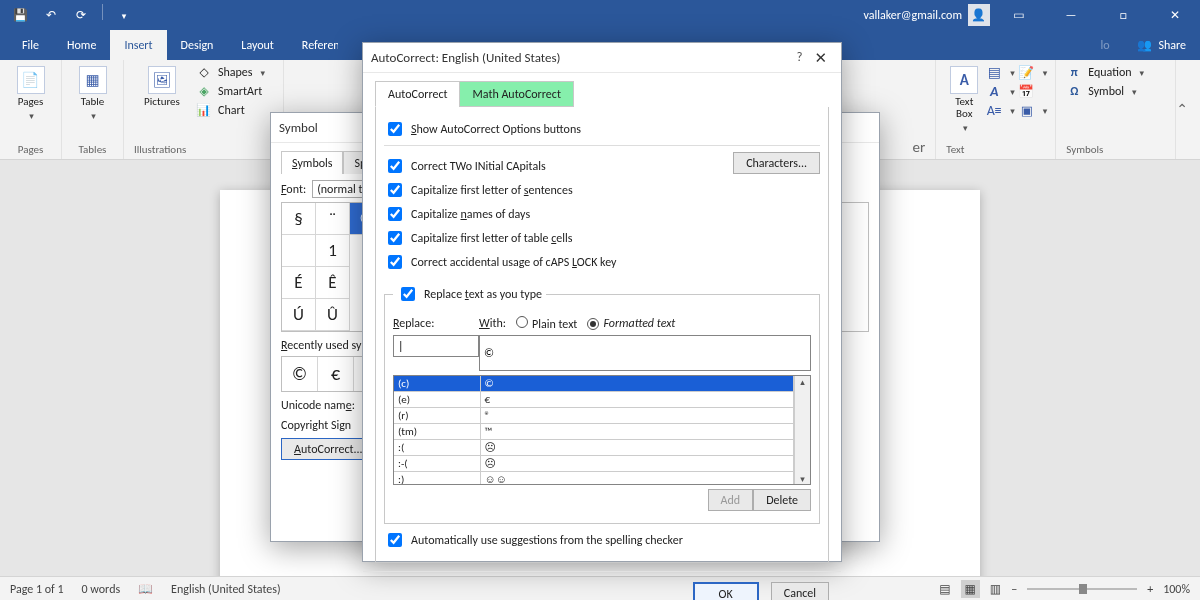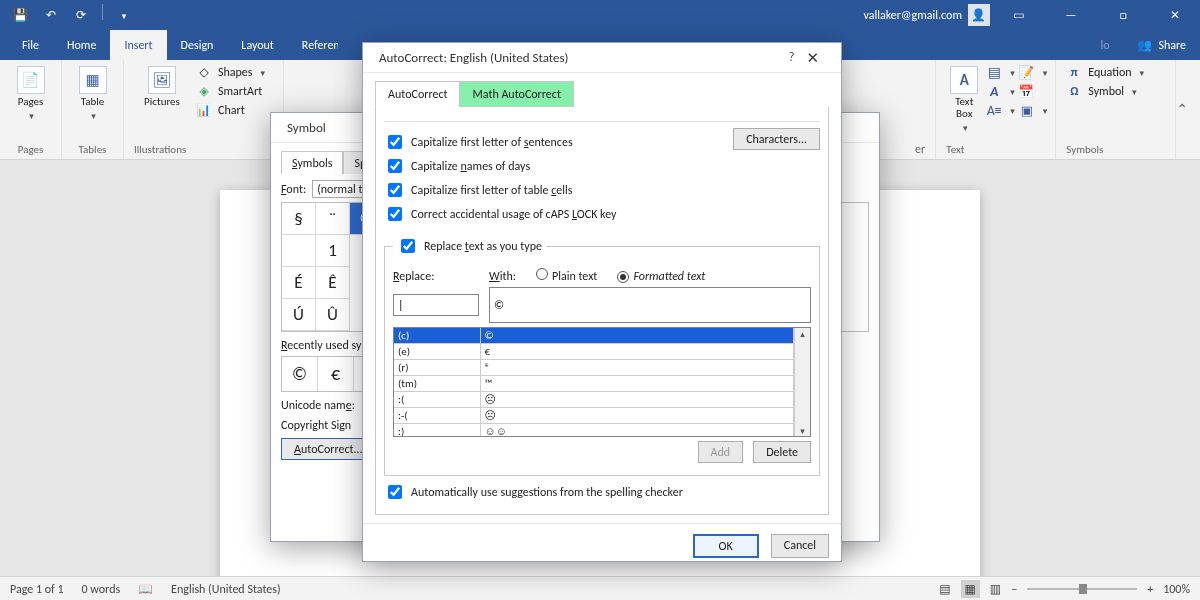--- a/index.html
+++ b/index.html
@@ -29,21 +29,21 @@
 .carat{font-size:9px;color:#555;margin-left:2px;}
 .document{position:absolute;top:160px;left:0;right:0;bottom:24px;background:#e6e6e6;display:flex;justify-content:center;}
 .page{margin-top:30px;width:760px;height:900px;background:#fff;box-shadow:0 2px 10px rgba(0,0,0,.25);}
 .status{position:absolute;bottom:0;left:0;right:0;height:24px;background:#f3f3f3;border-top:1px solid #d4d4d4;display:flex;align-items:center;padding:0 10px;font-size:12px;color:#444;gap:18px;}
 .status .right{margin-left:auto;display:flex;align-items:center;gap:10px;}
 .zoom-track{width:110px;height:2px;background:#bbb;position:relative;}
 .zoom-thumb{width:8px;height:10px;background:#888;position:absolute;top:-4px;left:52px;}
 
 
 .dlg{position:absolute;background:#fff;border:1px solid #9aa2ad;box-shadow:0 6px 28px rgba(0,0,0,.35);}
-.dlg .dhdr{height:30px;display:flex;align-items:center;padding:0 16px;font-size:13px;border-bottom:1px solid #e8e8e8;color:#333;}
+.dlg .dhdr{height:30px;display:flex;align-items:center;padding:0 8px;font-size:13px;border-bottom:1px solid #e8e8e8;color:#333;}
 .symdlg{left:270px;top:112px;width:610px;height:430px;}
 .symdlg .dbody{padding:8px 10px;}
 .symtabs{display:flex;gap:0;margin-bottom:6px;}
 .symtabs .st{border:1px solid #c8c8c8;border-bottom:none;padding:4px 10px;font-size:12px;background:#fff;}
 .symgrid{border:1px solid #bfbfbf;display:grid;grid-template-columns:repeat(4,34px);grid-auto-rows:32px;}
 .symgrid div{border-right:1px solid #d6d6d6;border-bottom:1px solid #d6d6d6;display:flex;align-items:center;justify-content:center;font-size:17px;}
 .symgrid .sel{background:#2f6bd1;color:#fff;}
 .recent{display:flex;border:1px solid #bfbfbf;width:110px;height:36px;margin-top:4px;}
 .recent div{flex:1;display:flex;align-items:center;justify-content:center;font-size:18px;border-right:1px solid #d6d6d6;}
 .symdlg .row{margin-top:6px;font-size:12px;}
@@ -55,21 +55,21 @@
 .acdlg .closex{font-size:15px;padding:0 6px;}
 .acdlg .qm{padding:0 6px;color:#555;}
 .acdlg .dbody{padding:8px 12px;font-size:12px;}
 .actabs{display:flex;}
 .actabs .at{padding:5px 12px;border:1px solid #c8c8c8;margin-right:-1px;background:#86efac;}
 .actabs .at.active{background:#fff;border-bottom:1px solid #fff;}
 .chk{display:flex;align-items:center;gap:6px;margin:4px 0;}
 .chk input{width:14px;height:14px;}
 fieldset{border:1px solid #c8c8c8;margin:8px 0 6px 0;padding:8px 8px 8px 8px;}
 fieldset legend{padding:0 4px;}
-.rw{display:flex;align-items:center;gap:10px;margin:4px 0;}
+.rw{display:flex;margin:4px 0;}
 .txtin{border:1px solid #848484;height:22px;padding:0 4px;font-size:12px;}
 .listbox{border:1px solid #848484;height:110px;overflow:hidden;position:relative;margin-top:4px;}
 .listbox .scrl{position:absolute;right:0;top:0;bottom:0;width:16px;background:#f0f0f0;border-left:1px solid #ccc;display:flex;flex-direction:column;justify-content:space-between;align-items:center;font-size:9px;color:#555;}
 .listbox table{border-collapse:collapse;width:calc(100% - 16px);}
 .listbox td{border-bottom:1px solid #ccc;border-right:1px solid #ccc;padding:1px 4px;font-size:11px;}
 .listbox tr.selected td{background:#1a5fd6;color:#fff;}
 .dlgbtns{display:flex;justify-content:flex-end;gap:12px;padding:10px 12px;border-top:1px solid #e2e2e2;}
 .okbtn{border:2px solid #2b66c4;background:#eef4fd;padding:3px 24px;}
 u.kb{text-decoration:underline;}
 .radio{width:12px;height:12px;border:1px solid #555;border-radius:50%;display:inline-flex;align-items:center;justify-content:center;margin-right:4px;}
@@ -164,21 +164,21 @@
           <span>SmartArt</span>
         </div>
       <div class="it">
           <span class="ico-s" style="color:#c0504d;">📊</span>
           <span>Chart</span>
         </div>
     </div>
     <div class="label">Illustrations</div>
   </div>
   <div style="flex:1;border-right:1px solid #e2e2e2;position:relative;">
-    <div style="position:absolute;bottom:3px;right:10px;font-size:12px;color:#666;">er</div>
+    <div style="position:absolute;bottom:3px;right:10px;font-size:15px;color:#666;">er</div>
   </div>
   <div class="group" style="width:120px;flex-direction:row;align-items:flex-start;gap:4px;">
     <div class="big">
         <div class="ico" style="font-weight:bold;">A</div>
         <div class="cap">Text<br>Box</div>
         <span class="carat">▾</span>
       </div>
     <div class="stack" style="font-size:14px;color:#3a5ca8;">
       <div class="it">
           <span class="ico-s">▤</span>
@@ -278,23 +278,31 @@
       <span class="qm"><span>?</span></span>
       <span class="closex"><span>✕</span></span>
     </div>
   </div>
   <div class="dbody">
     <div class="actabs">
       <div class="at active">AutoCorrect</div>
       <div class="at">Math AutoCorrect</div>
     </div>
     <div style="border:1px solid #c8c8c8;border-top:none;padding:8px;">
+      <div class="chk">
+          <input type="checkbox" checked="" style="">
+          <span><u class="kb">S</u>how AutoCorrect Options buttons</span>
+        </div>
       <hr style="border:none;border-top:1px solid #ddd;">
       <div style="display:flex;">
         <div style="flex:1;">
+          <div class="chk">
+              <input type="checkbox" checked="" style="">
+              <span>Correct TWo INitial CApitals</span>
+            </div>
           <div class="chk">
               <input type="checkbox" checked="" style="">
               <span>Capitalize first letter of <u class="kb">s</u>entences</span>
             </div>
           <div class="chk">
               <input type="checkbox" checked="" style="">
               <span>Capitalize <u class="kb">n</u>ames of days</span>
             </div>
           <div class="chk">
               <input type="checkbox" checked="" style="">

